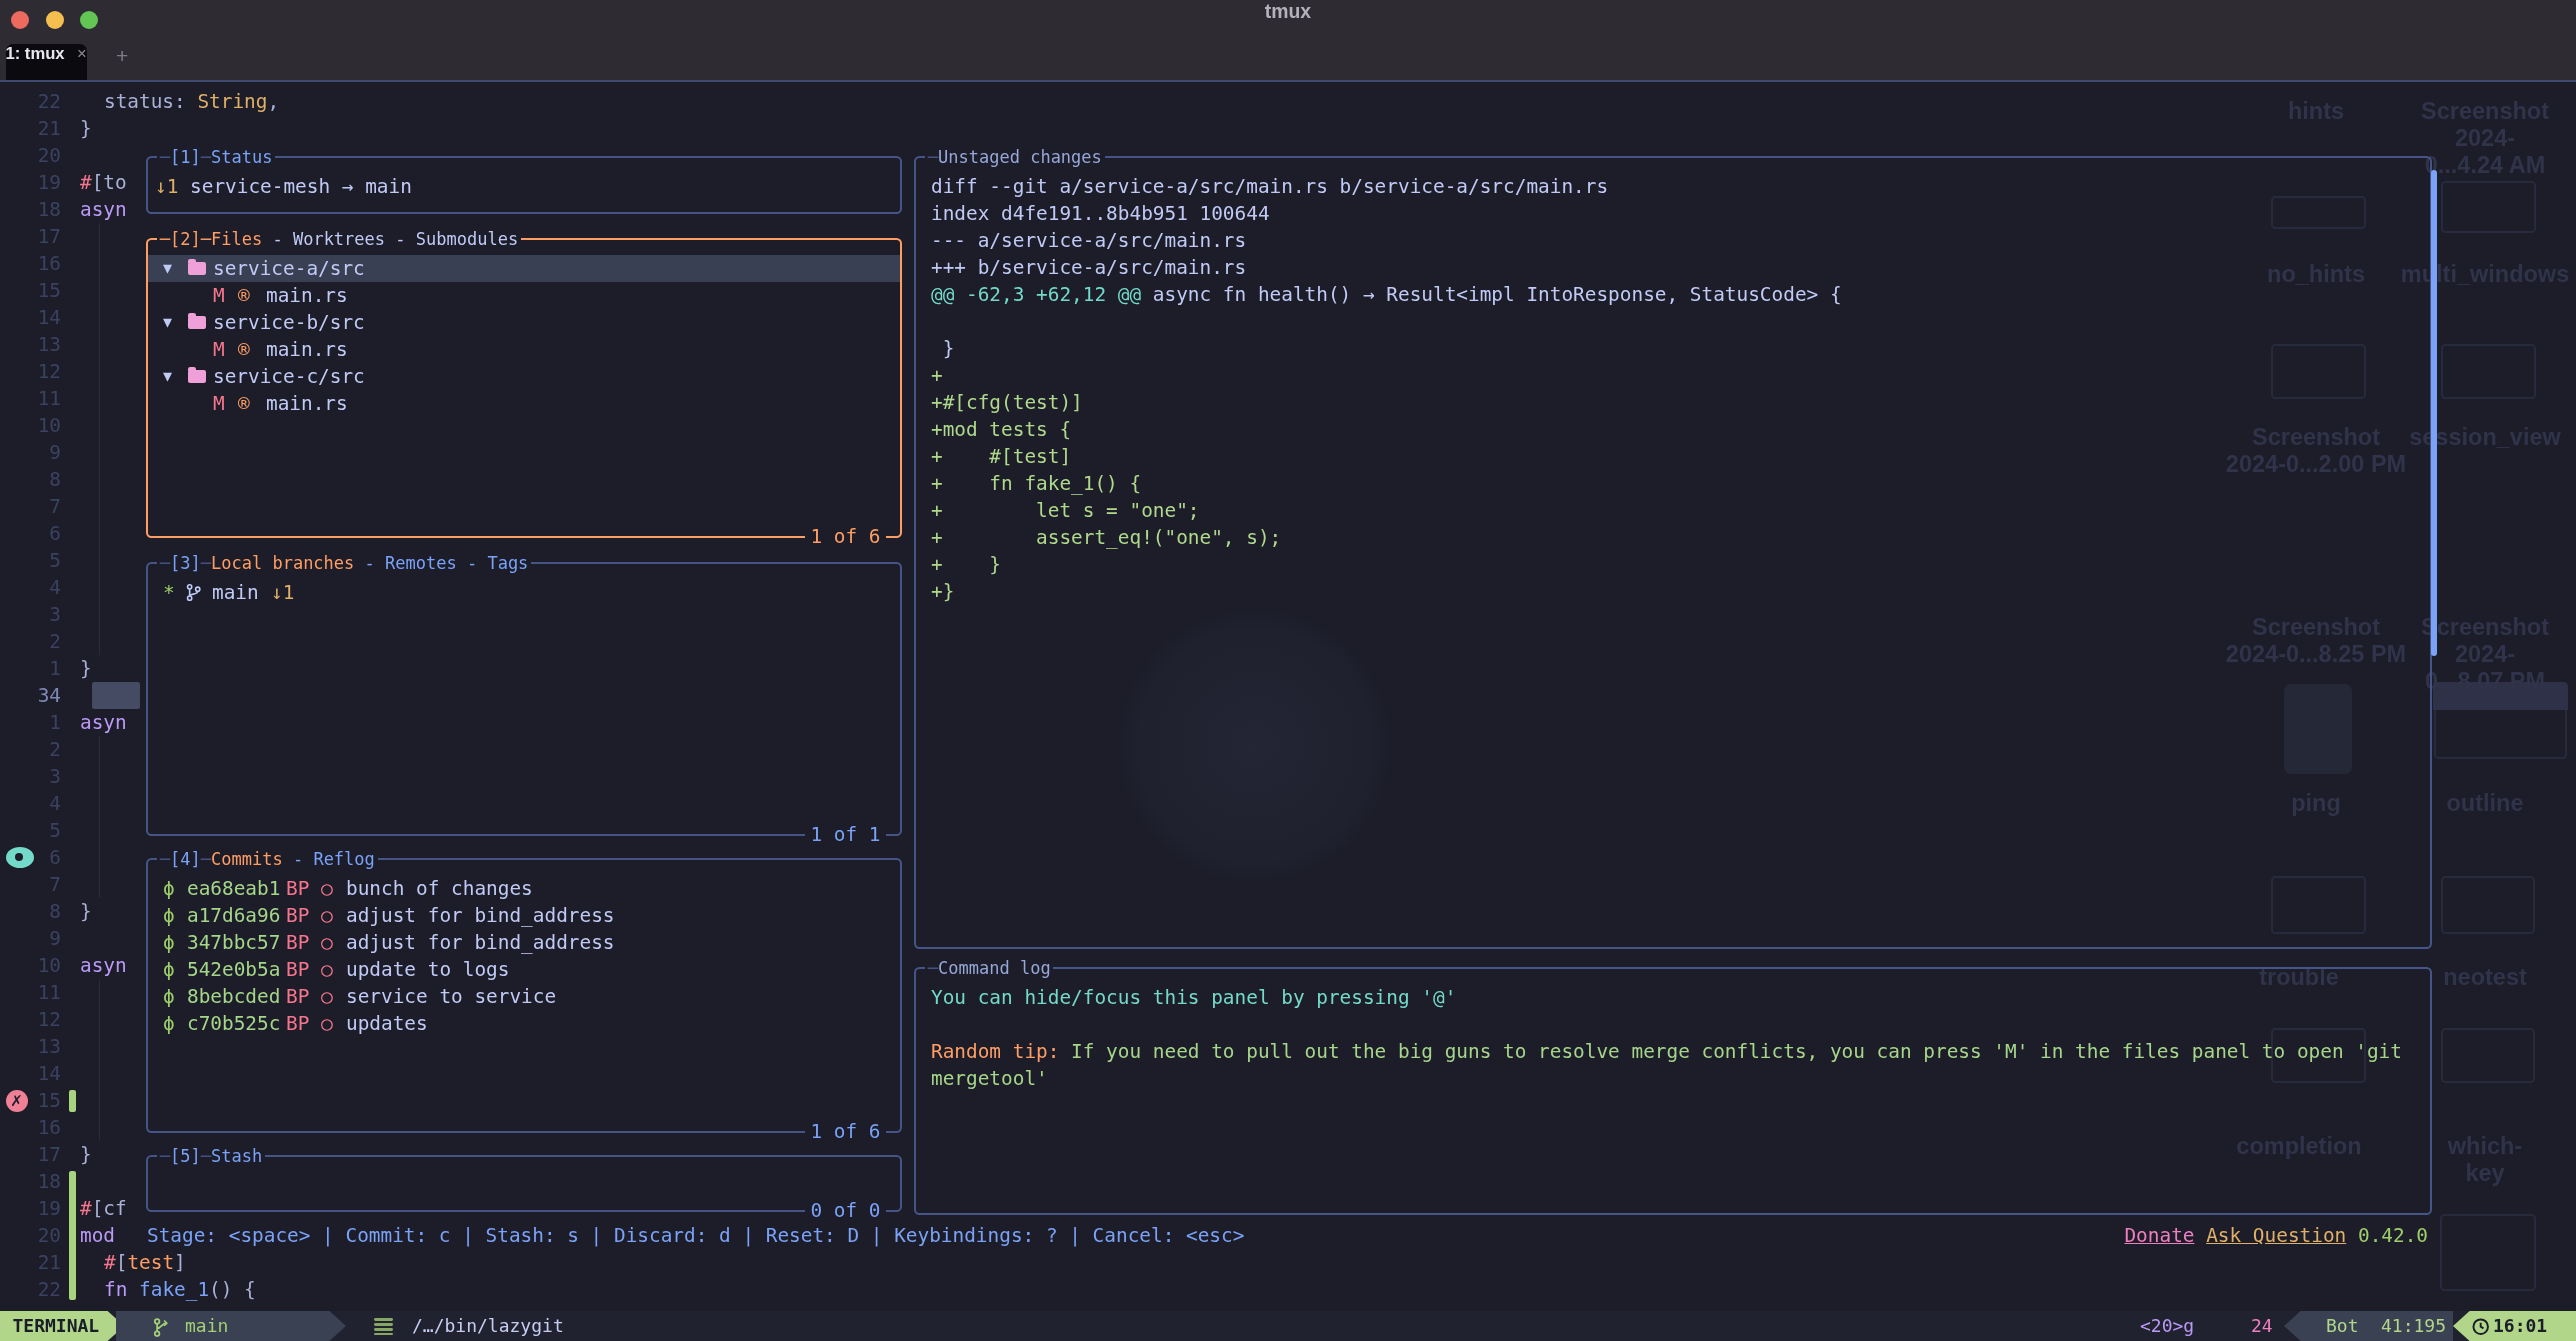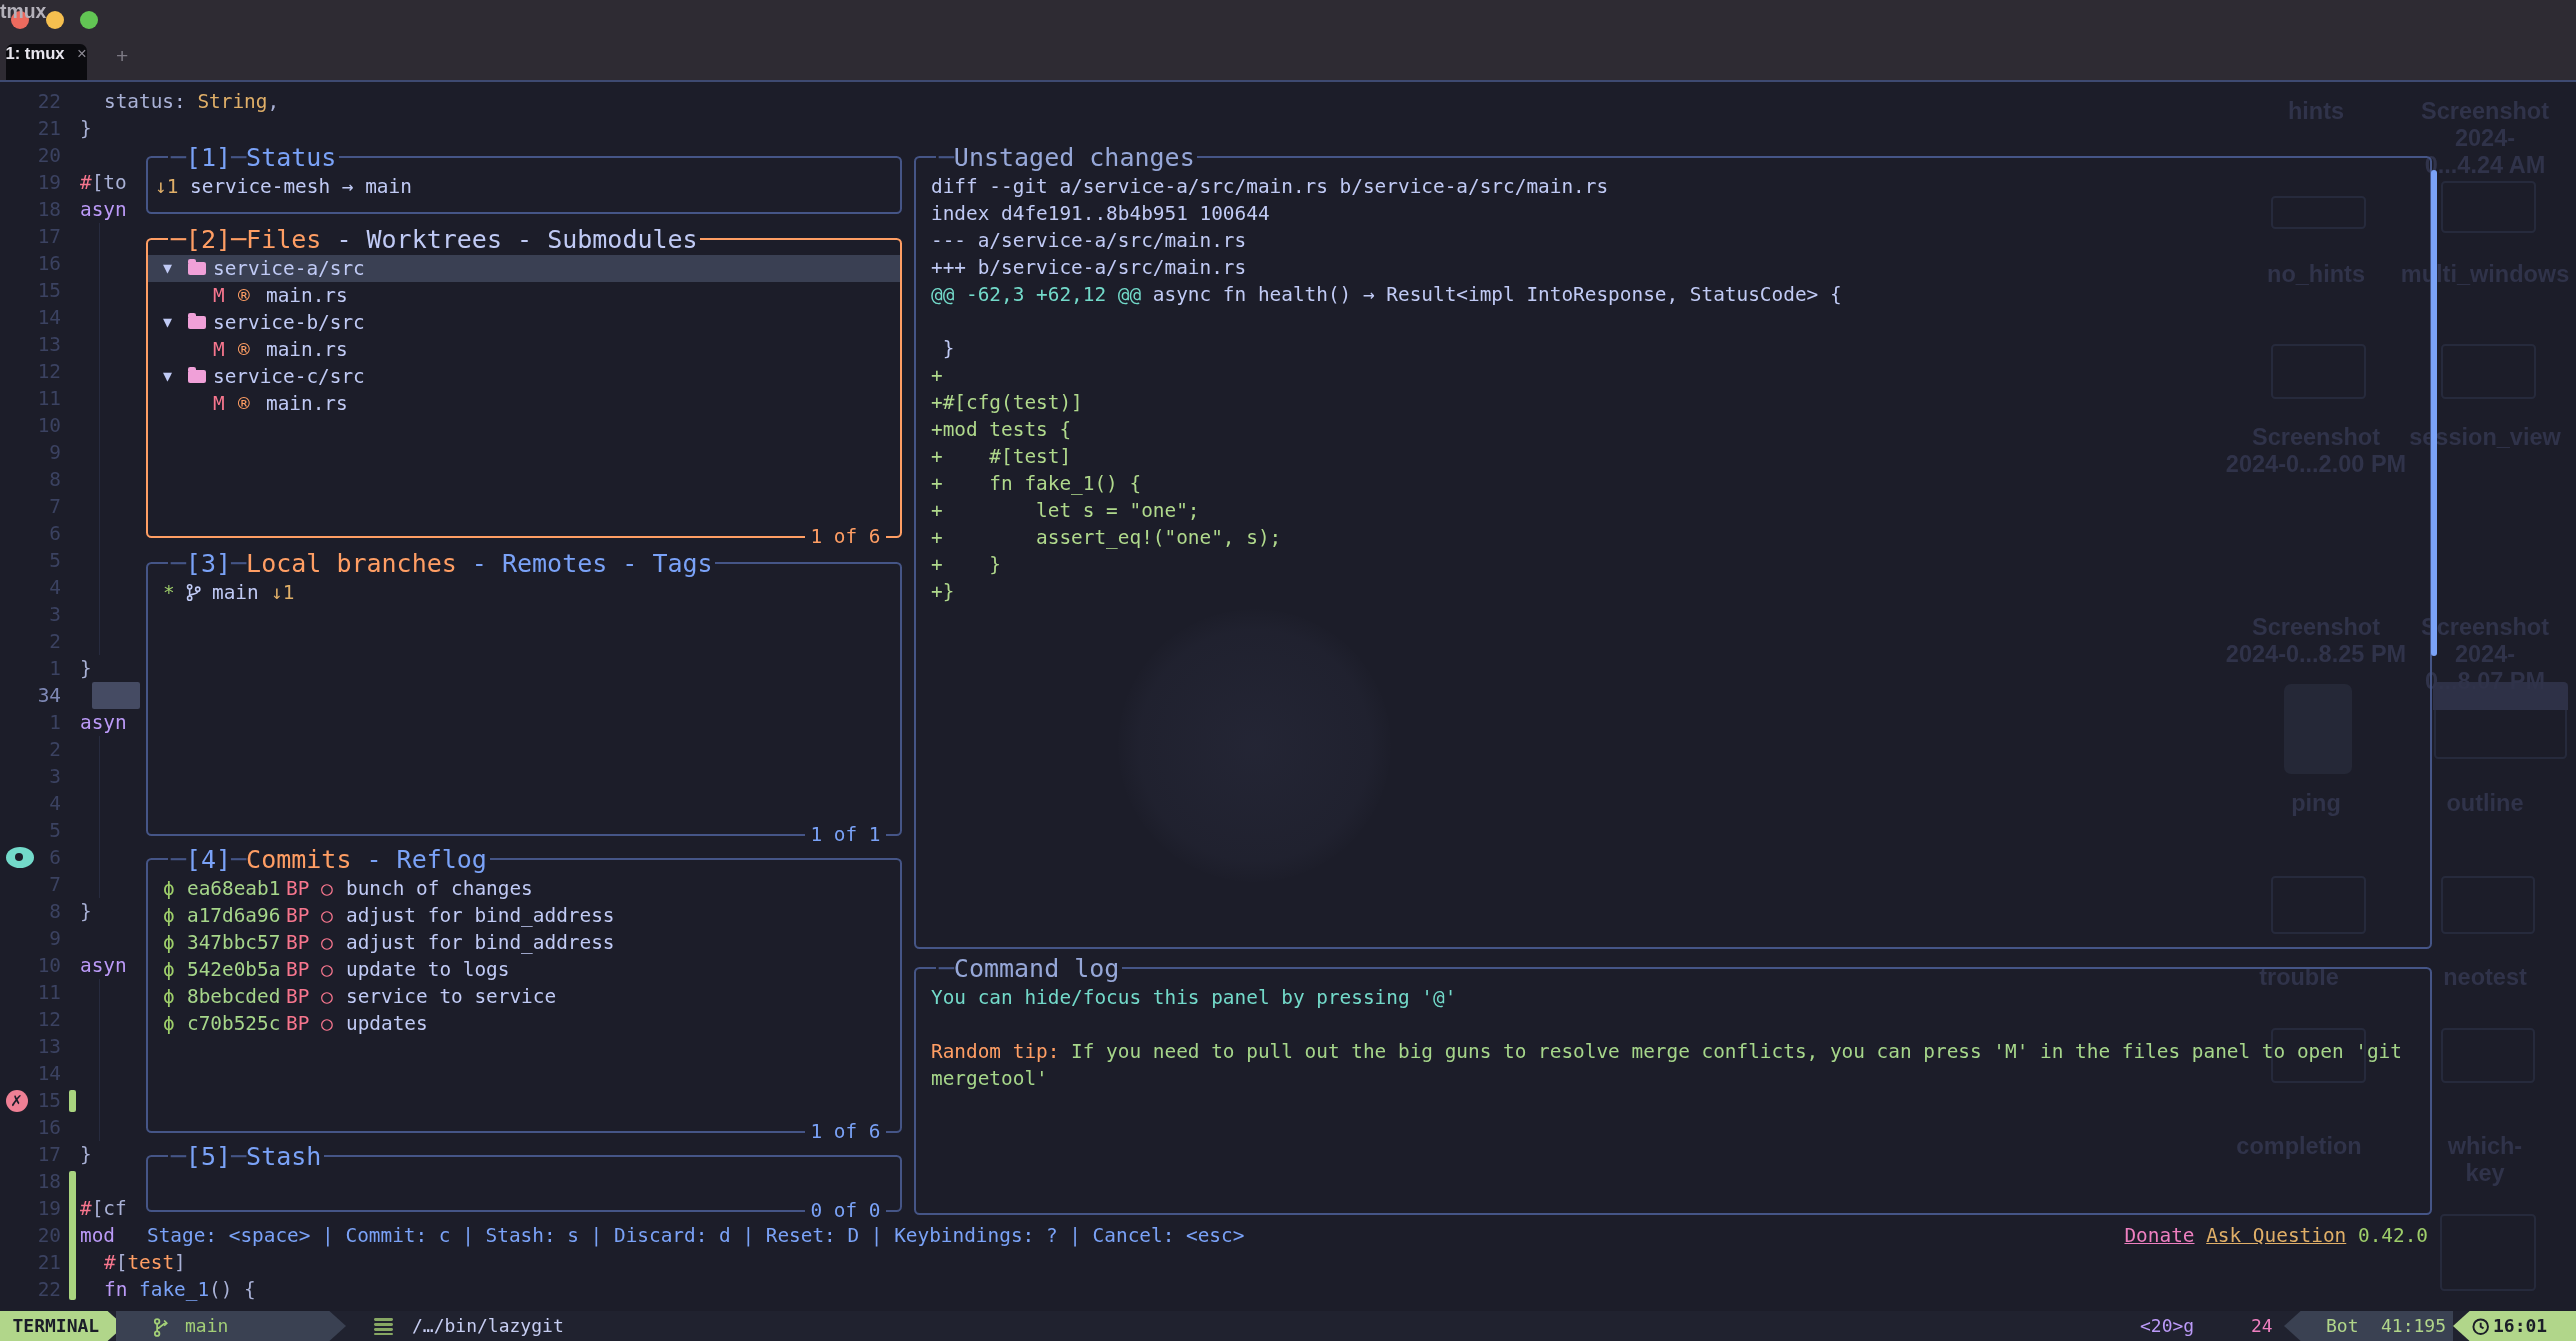--- a/index.html
+++ b/index.html
@@ -4,21 +4,21 @@
 <title>tmux</title>
 <style>
   html,body{margin:0;padding:0;background:#101018;}
   #screen{position:relative;width:2576px;height:1341px;overflow:hidden;background:#1c1d29;
           font-family:"DejaVu Sans Mono",monospace;}
   
   .titlebar{position:absolute;left:0;top:0;width:100%;height:40px;background:#2e2b33;}
   .lights{position:absolute;left:11px;top:11px;display:flex;gap:16.6px;}
   .light{width:18px;height:18px;border-radius:50%;}
   .l-red{background:#ec6a5e}.l-yellow{background:#f5bf4f}.l-green{background:#62c554}
-  .win-title{position:absolute;left:0;top:0;width:100%;height:40px;line-height:40px;
+  .win-title{position:absolute;left:0;top:0;width:100%;height:40px;line-height:40px;text-align:center;
              color:#b4b1ba;font:700 19.4px "Liberation Sans",sans-serif;}
   .tabbar{position:absolute;left:0;top:40px;width:100%;height:40px;background:#2e2b33;border-bottom:2.1px solid #3e4a71;}
   .tab{position:absolute;left:5.5px;top:4.2px;height:36px;line-height:36px;padding:0 0;background:#0b0b0f;
        border-radius:7px 7px 0 0;color:#e8e6ee;font:700 16.6px "Liberation Sans",sans-serif;}
   .tab .tclose{color:#8d8a94;font-weight:400;margin-left:12.5px;}
   .newtab{position:absolute;left:116px;top:4.2px;height:36px;line-height:36px;color:#7d7a85;
           font:400 21px "Liberation Sans",sans-serif;}
   
   .content{position:absolute;left:0;top:82px;width:2576px;height:1228px;background:#1c1d29;overflow:hidden;}
   
@@ -42,21 +42,21 @@
   .sign-err{position:absolute;left:5.5px;width:22px;height:22px;border-radius:50%;background:#ef8095;
             color:#1c1d29;font:700 15px "DejaVu Sans",sans-serif;text-align:center;line-height:22px;}
   
   .c-fg{color:#a9b1d6}.c-bfg{color:#c0caf5}.c-blue{color:#7aa2f7}.c-orange{color:#ff9e64}
   .c-yellow{color:#e0af68}.c-red{color:#f7768e}.c-green{color:#9ece6a}.c-glt{color:#a6d68a}
   .c-add{color:#b0d98c}.c-teal{color:#73daca}.c-purple{color:#bb9af7}.c-pink{color:#ee7fc0}
   .c-bd{color:#455587}.c-bdo{color:#ff9e64}.c-ptitle{color:#96a7d8}
   
   .panel{position:absolute;border:2.1px solid #455587;border-radius:5.5px;background:transparent;}
   .panel.focused{border-color:#ff9e64;}
-  .ptitle{position:absolute;top:-14.5px;left:20px;background:#1c1d29;padding:0 2.8px;font-size:25px;
+  .ptitle{position:absolute;top:-14.5px;left:9px;background:#1c1d29;padding:0 2.8px;font-size:17px;
           line-height:27px;white-space:pre;}
   .pcount{position:absolute;bottom:-14px;right:14px;background:#1c1d29;padding:0 5.5px;font-size:19.4px;line-height:27px;}
   .pbody{position:absolute;left:0;top:14.5px;right:0;bottom:0;overflow:hidden;}
   .prow{position:relative;height:27px;line-height:27px;font-size:19.4px;white-space:pre;color:#c0caf5;}
   .prow.sel{background:#3a4053;}
   .tri{position:absolute;left:15px;color:#c0caf5;font-size:15px;}
   .folder{position:absolute;left:40px;top:7.6px;width:18px;height:13px;background:#f0a0d8;border-radius:2.1px;}
   .folder:before{content:"";position:absolute;left:0;top:-3.5px;width:7.6px;height:4.2px;background:#f0a0d8;border-radius:2.1px 2.1px 0 0;}
   .dirname{position:absolute;left:65px;}
   .fstat{position:absolute;left:65px;color:#f7768e;}

